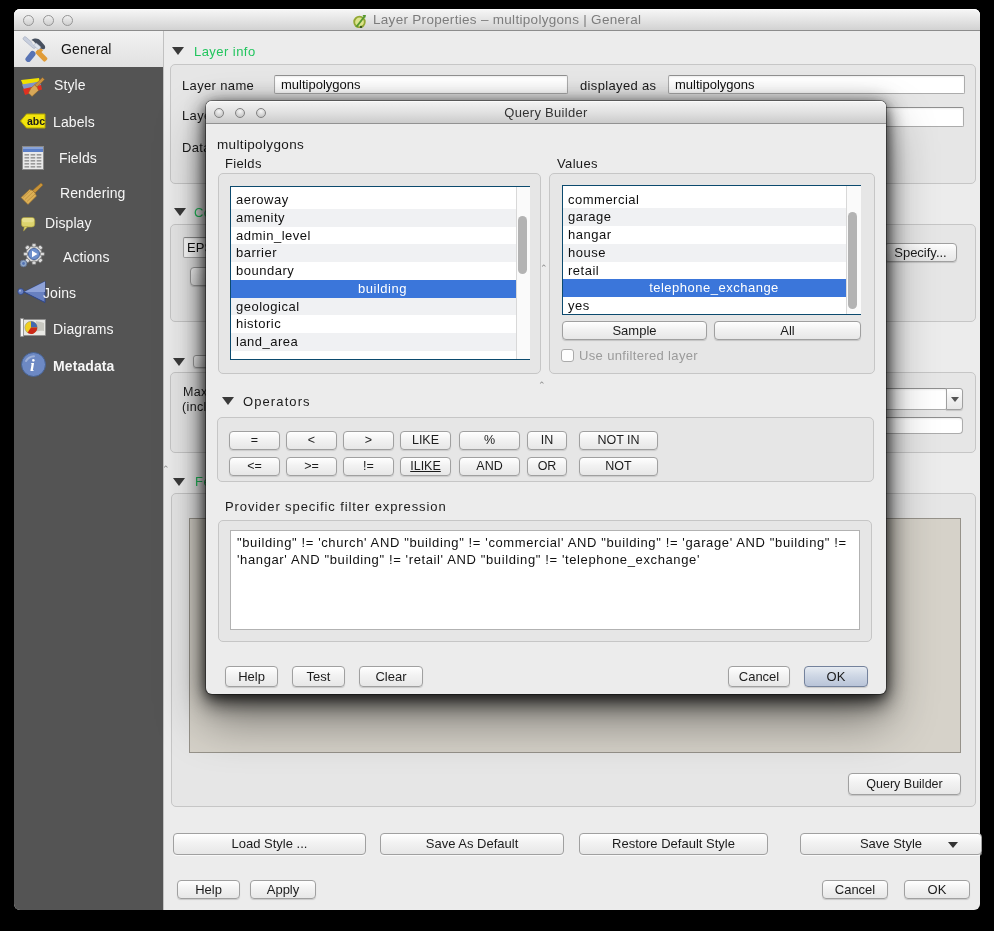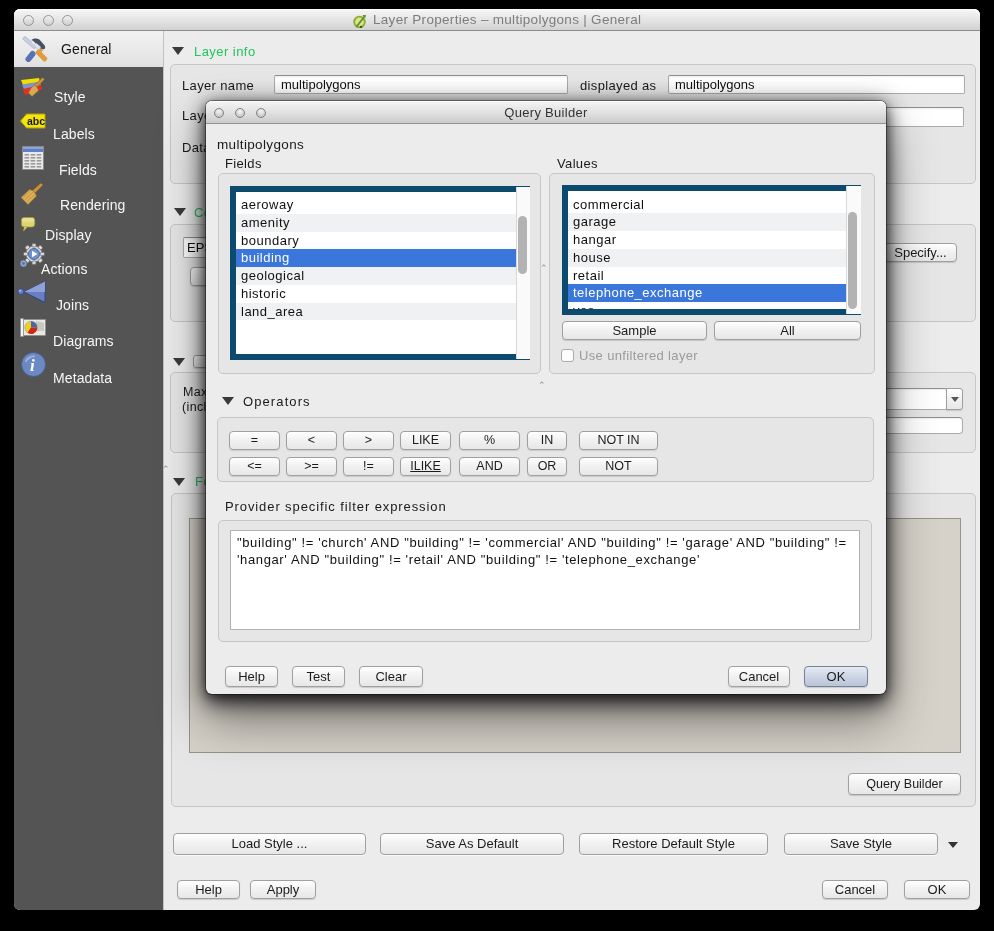--- a/index.html
+++ b/index.html
@@ -4,34 +4,34 @@
 <style>
 html,body{margin:0;padding:0;}
 body{width:994px;height:931px;background:#000;font-family:"Liberation Sans",sans-serif;position:relative;overflow:hidden;}
 .a{position:absolute;}
 .win{left:14px;top:9px;width:966px;height:901px;background:#ececec;border-radius:6px;box-shadow:0 20px 50px rgba(0,0,0,.55);}
 .tbar{left:14px;top:9px;width:966px;height:22px;background:linear-gradient(#f7f7f7,#e3e3e3 55%,#d2d2d2);border-radius:6px 6px 0 0;border-bottom:1px solid #8c8c8c;box-sizing:border-box;box-shadow:inset 0 1px 0 #fdfdfd;}
 .tl{width:11px;height:11px;border-radius:50%;border:1px solid #959595;background:linear-gradient(#f0f0f0,#cfcfcf);box-sizing:border-box;}
 .title{color:#7c7c7c;font-size:13.5px;line-height:22px;letter-spacing:0.3px;}
 .sidebar{left:14px;top:31px;width:149px;height:879px;background:#545454;border-radius:0 0 0 6px;box-shadow:1px 0 0 rgba(0,0,0,0.18);}
 .selrow{left:14px;top:31px;width:149px;height:36px;background:linear-gradient(#f2f2f2,#e1e1e1);}
-.sitem{color:#f6f6f6;font-size:14px;letter-spacing:0.1px;margin-top:12px;}
+.sitem{color:#f6f6f6;font-size:14px;letter-spacing:0.1px;}
 .hdr{font-size:13px;color:#22c55e;letter-spacing:0.45px;}
 .tri{width:0;height:0;border-left:6.5px solid transparent;border-right:6.5px solid transparent;border-top:8px solid #3a3a3a;}
 .grp{background:#e6e6e6;border:1px solid #c6c6c6;border-radius:5px;box-sizing:border-box;}
 .inp{background:#fff;border:1px solid #acacac;border-top-color:#8f8f8f;border-radius:2px;box-sizing:border-box;box-shadow:inset 0 1px 2px rgba(0,0,0,.07);font-size:13px;color:#111;}
 .btn{background:linear-gradient(#ffffff,#f2f2f2 45%,#e7e7e7);border:1px solid #a0a0a0;border-radius:4px;box-sizing:border-box;box-shadow:0 1px 1px rgba(0,0,0,.15);font-size:13px;color:#1c1c1c;text-align:center;}
 .lbl{font-size:13px;color:#1a1a1a;letter-spacing:0.35px;}
 .dlg{left:206px;top:101px;width:680px;height:593px;background:#ececec;border-radius:6px;box-shadow:0 10px 20px rgba(0,0,0,.58),0 25px 48px 2px rgba(0,0,0,.42),0 3px 10px rgba(0,0,0,.42),0 0 20px 1px rgba(0,0,0,.35),0 0 0 1px rgba(60,60,60,.5);}
 .dbar{left:206px;top:101px;width:680px;height:23px;background:linear-gradient(#f4f4f4,#e0e0e0 55%,#cbcbcb);border-radius:6px 6px 0 0;border-bottom:1px solid #929292;box-sizing:border-box;box-shadow:inset 0 1px 0 #fbfbfb;}
 .dtl{width:10px;height:10px;border-radius:50%;border:1px solid #818181;background:radial-gradient(circle at 50% 30%,#f5f5f5,#b9b9b9);box-sizing:border-box;}
-.list{background:#fff;border:6px solid #0c4a6e;box-sizing:border-box;overflow:hidden;}
+.list{background:#fff;border:1px solid #0c4a6e;box-sizing:border-box;overflow:hidden;}
 .row{height:17.75px;line-height:17.75px;font-size:13px;letter-spacing:0.5px;color:#101010;padding-left:5px;white-space:nowrap;}
 .alt{background:#f0f1f3;}
-.sel{background:#3b76da;color:#fff;}
+.sel{background:#3b76da;color:#fff;text-align:center;}
 .sb{background:#b3b3b3;border-radius:5px;width:9px;}
 .obtn{background:linear-gradient(#ffffff,#f2f2f2 45%,#e7e7e7);border:1px solid #a0a0a0;border-radius:4px;box-sizing:border-box;box-shadow:0 1px 1px rgba(0,0,0,.12);font-size:12.5px;color:#1c1c1c;text-align:center;height:19px;line-height:17px;top:431px;}
 .obtn2{top:457px;}
 .okbtn{background:linear-gradient(#e6ebf2,#cdd6e4 48%,#b9c4d8);border:1px solid #74829c;}
 .ds{box-shadow:0 1px 0 rgba(255,255,255,.7);}
 </style>
 </head>
 <body>
 
 <div class="a win"></div>
@@ -125,44 +125,44 @@
 <rect x="20.4" y="2.8" width="4" height="3.4" rx="1" transform="rotate(45 22.4 4.5)"></rect>
 </g>
 </g>
 <circle cx="16" cy="11" r="5.6" fill="#6e90cc" stroke="#3c5a94" stroke-width=".8"></circle>
 <path d="M14 7.8 L19.5 11 L14 14.2 Z" fill="#fff"></path>
 <g fill="#8ea6c8" stroke="#5a6a8a" stroke-width=".7">
 <circle cx="5.5" cy="20.5" r="3.4"></circle>
 </g>
 <circle cx="5.5" cy="20.5" r="1.4" fill="#5474b4"></circle>
 </svg></div>
-<div class="a sitem" style="left:41px;top:249px;">Actions</div>
+<div class="a sitem" style="left:63px;top:249px;">Actions</div>
 <div class="a" id="icon-joins" style="left:17px;top:280px;width:30px;height:24px;"><svg width="30" height="24" viewBox="0 0 30 24">
 <path d="M28 1.5 L28 22.5 L7 12 Z" fill="#6880c0" stroke="#2c4488" stroke-width="1"></path>
 <path d="M28 1.5 L28 12 L7 12 Z" fill="#8ea2d8"></path>
 <circle cx="3.8" cy="11.5" r="3" fill="#6880c0" stroke="#2c4488" stroke-width=".8"></circle>
 <circle cx="3" cy="10.7" r="1" fill="#a8b8e0"></circle>
 </svg></div>
-<div class="a sitem" style="left:56px;top:285px;">Joins</div>
+<div class="a sitem" style="left:43px;top:285px;">Joins</div>
 <div class="a" id="icon-diagrams" style="left:20px;top:318px;width:26px;height:19px;"><svg width="26" height="19" viewBox="0 0 26 19">
 <rect x="0.5" y="0.5" width="3" height="18" fill="#f4f4f4" stroke="#8a8a8a" stroke-width=".6"></rect>
 <rect x="3.5" y="1.5" width="22" height="16" fill="#e8e8e4" stroke="#8a8a8a" stroke-width=".7"></rect>
 <path d="M16 3 C18 4 21 3.5 24 5 L24 13 C20 12 18 14 15 13 Z" fill="#c8c8c0"></path>
 <circle cx="11" cy="9.5" r="6.2" fill="#f0d020" stroke="#8a8a8a" stroke-width=".5"></circle>
 <path d="M11 9.5 L11 3.3 A6.2 6.2 0 0 1 17.2 9.5 Z" fill="#4268b0"></path>
 <path d="M11 9.5 L17.2 9.5 A6.2 6.2 0 0 1 7.5 14.8 Z" fill="#cc2818"></path>
 </svg></div>
 <div class="a sitem" style="left:53px;top:321px;">Diagrams</div>
 <div class="a" id="icon-metadata" style="left:21px;top:352px;width:25px;height:25px;"><svg width="25" height="25" viewBox="0 0 25 25">
 <circle cx="12.5" cy="12.5" r="12" fill="#6d89c4"></circle>
 <circle cx="12.5" cy="12.5" r="12" fill="none" stroke="#47618f" stroke-width="1"></circle>
 <path d="M5 9 A 9.5 9.5 0 0 1 13 4.2" stroke="#9db0d8" stroke-width="2" fill="none" stroke-linecap="round"></path>
 <text x="9" y="19" font-family="Liberation Serif" font-style="italic" font-weight="bold" font-size="17" fill="#fff">i</text>
 </svg></div>
-<div class="a sitem" style="left:53px;top:358px;">Metadata</div>
+<div class="a sitem" style="left:53px;top:358px;font-weight:bold;">Metadata</div>
 
 <div class="a tri" style="left:172px;top:47px;"></div>
 <div class="a hdr" style="left:194px;top:44px;">Layer info</div>
 <div class="a grp" style="left:170px;top:64px;width:806px;height:120px;"></div>
 <div class="a lbl" style="left:182px;top:78px;">Layer name</div>
 <div class="a inp" style="left:274px;top:75px;width:294px;height:19px;line-height:18px;padding-left:6px;">multipolygons</div>
 <div class="a lbl" style="left:580px;top:78px;">displayed as</div>
 <div class="a inp" style="left:668px;top:75px;width:297px;height:19px;line-height:18px;padding-left:6px;">multipolygons</div>
 <div class="a lbl" style="left:182px;top:108px;">Layer source</div>
 <div class="a inp" style="left:274px;top:107px;width:690px;height:20px;"></div>
@@ -188,21 +188,21 @@
 <div class="a tri" style="left:173px;top:478px;"></div>
 <div class="a" style="left:162px;top:465px;width:10px;height:8px;color:#8a8a8a;font-size:9px;line-height:8px;">⌃</div>
 <div class="a hdr" style="left:195px;top:474px;">Feature subset</div>
 <div class="a grp" style="left:171px;top:493px;width:805px;height:314px;"></div>
 <div class="a" style="left:189px;top:518px;width:772px;height:235px;background:#d6d2c9;border:1px solid #96928a;box-sizing:border-box;"></div>
 <div class="a btn" style="left:848px;top:773px;width:113px;height:22px;line-height:20px;font-size:12.5px;">Query Builder</div>
 
 <div class="a btn ds" style="left:173px;top:833px;width:193px;height:22px;line-height:20px;">Load Style ...</div>
 <div class="a btn ds" style="left:380px;top:833px;width:184px;height:22px;line-height:20px;">Save As Default</div>
 <div class="a btn ds" style="left:579px;top:833px;width:189px;height:22px;line-height:20px;">Restore Default Style</div>
-<div class="a btn ds" style="left:784px;top:833px;width:154px;height:22px;line-height:20px;">Save Style</div>
+<div class="a btn ds" style="left:800px;top:833px;width:182px;height:22px;line-height:20px;">Save Style</div>
 <div class="a" style="left:948px;top:842px;width:0;height:0;border-left:5px solid transparent;border-right:5px solid transparent;border-top:6px solid #333;"></div>
 <div class="a btn" style="left:177px;top:880px;width:63px;height:19px;line-height:17px;">Help</div>
 <div class="a btn" style="left:250px;top:880px;width:66px;height:19px;line-height:17px;">Apply</div>
 <div class="a btn" style="left:822px;top:880px;width:66px;height:19px;line-height:17px;">Cancel</div>
 <div class="a btn" style="left:904px;top:880px;width:66px;height:19px;line-height:17px;">OK</div>
 
 <div class="a dlg"></div>
 <div class="a dbar"></div>
 <div class="a dtl" style="left:214px;top:108px;"></div>
 <div class="a dtl" style="left:235px;top:108px;"></div>
@@ -210,20 +210,22 @@
 <div class="a" style="left:206px;top:101px;width:680px;height:23px;text-align:center;font-size:13px;letter-spacing:0.3px;line-height:23px;color:#333;">Query Builder</div>
 <div class="a lbl" style="left:217px;top:137px;font-size:13.5px;">multipolygons</div>
 <div class="a lbl" style="left:225px;top:156px;">Fields</div>
 <div class="a lbl" style="left:557px;top:156px;">Values</div>
 <div class="a grp" style="left:218px;top:173px;width:323px;height:201px;"></div>
 <div class="a grp" style="left:549px;top:173px;width:326px;height:201px;"></div>
 <div class="a list" style="left:230px;top:186px;width:300px;height:174px;">
 <div style="height:4px;"></div>
 <div class="row">aeroway</div>
 <div class="row alt">amenity</div>
+<div class="row">admin_level</div>
+<div class="row alt">barrier</div>
 <div class="row">boundary</div>
 <div class="row sel">building</div>
 <div class="row alt">geological</div>
 <div class="row">historic</div>
 <div class="row alt">land_area</div>
 </div>
 <div class="a" style="left:516px;top:187px;width:13px;height:172px;border-left:1px solid #d8d8d8;background:#fafafa;"></div>
 <div class="a sb" style="left:518px;top:216px;height:58px;"></div>
 <div class="a list" style="left:562px;top:185px;width:299px;height:130px;">
 <div style="height:4.5px;"></div>

